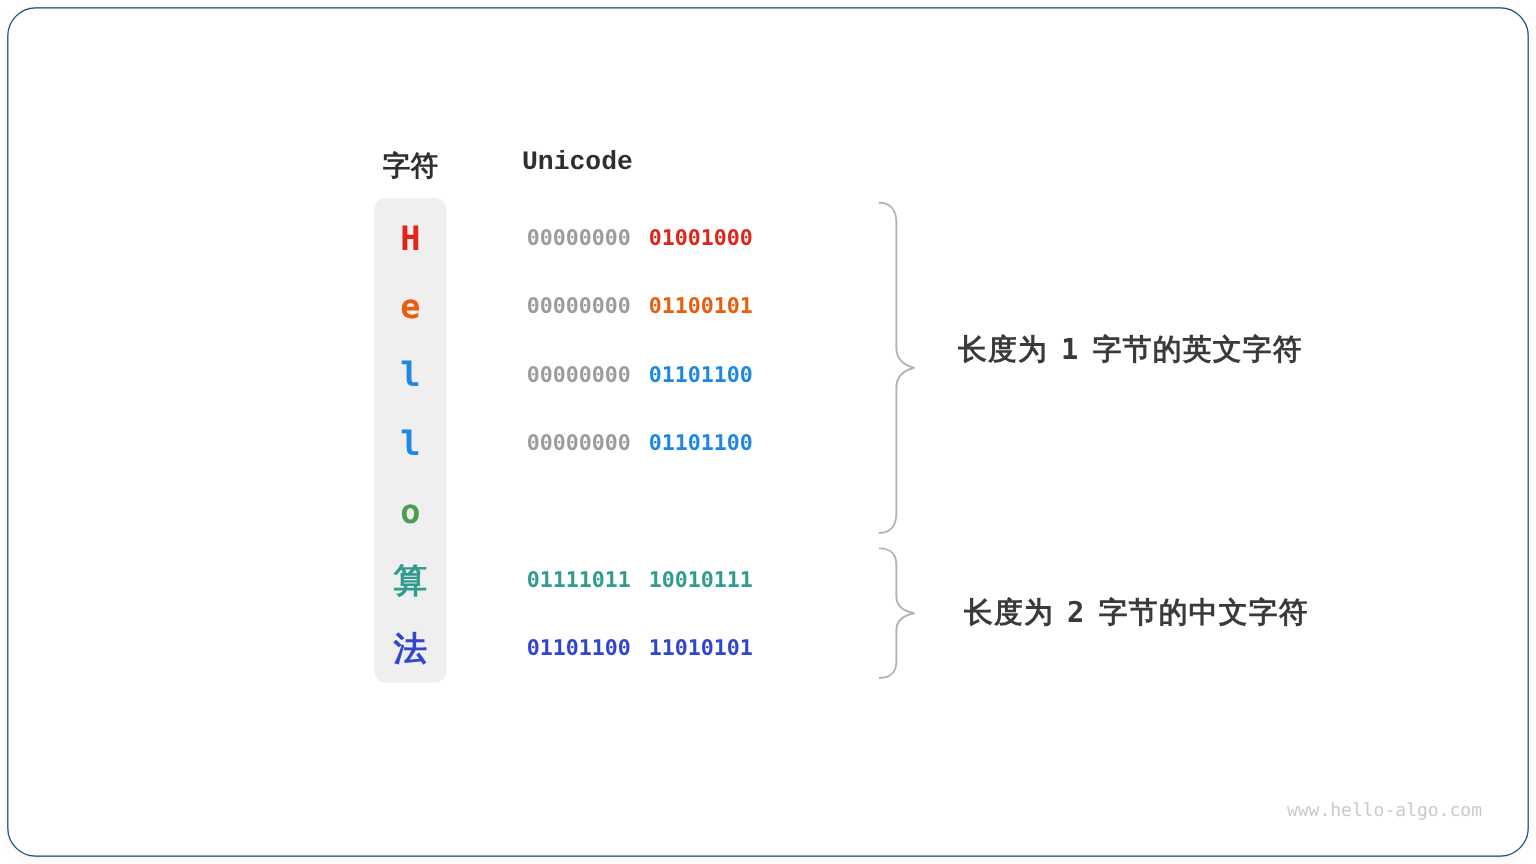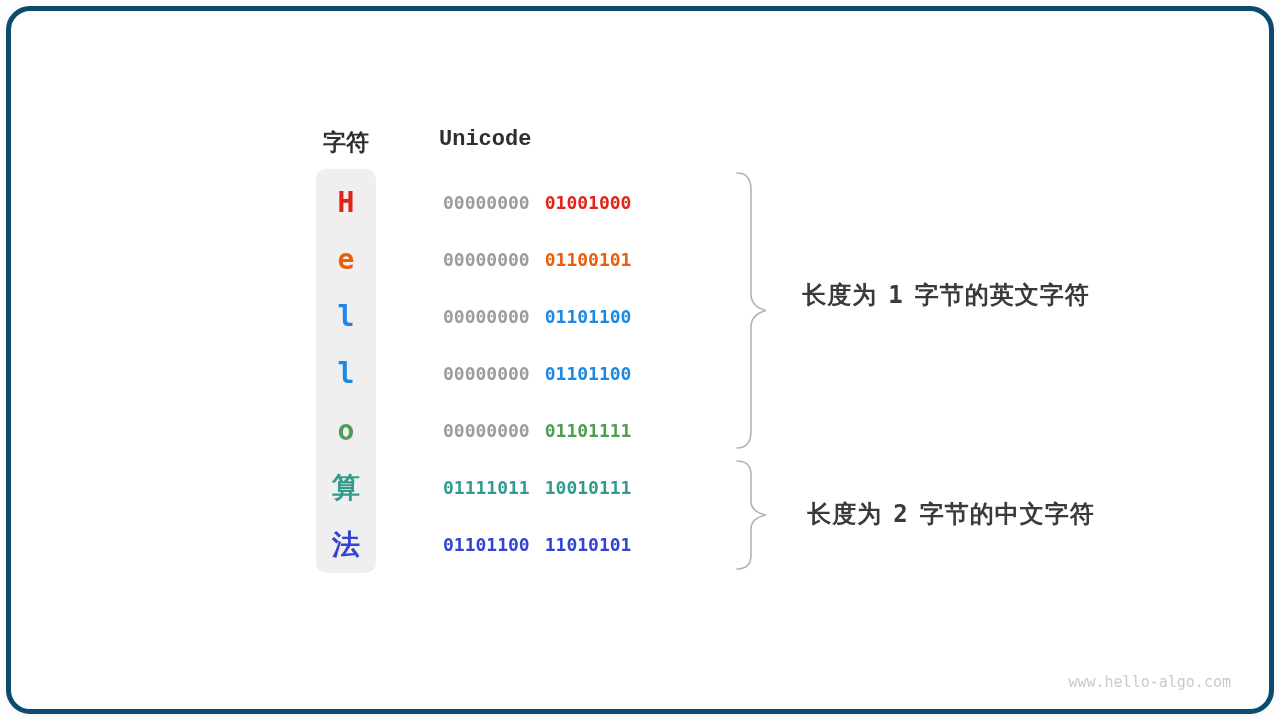--- a/index.html
+++ b/index.html
@@ -9,21 +9,21 @@
     height: 720px;
     background: #ffffff;
     font-family: "Liberation Sans", sans-serif;
     overflow: hidden;
   }
   .card {
     position: absolute;
     left: 6px; top: 6px; right: 6px; bottom: 6px;
     background: #ffffff;
     border-radius: 24px;
-    border: 5px solid #0c4a6e;
+    border: 1px solid #0c4a6e;
     box-shadow: 0 2px 10px rgba(0,0,0,0.05);
   }
 
   
   .hdr-char {
     position: absolute;
     left: 305px; top: 116px; width: 60px;
     text-align: center;
     font-size: 23px;
     font-weight: bold;
@@ -104,21 +104,21 @@
     margin: 0 11px;
   }
   .num-note {
     font-family: "DejaVu Sans Mono", monospace;
     margin-left: 8px;
   }
 
   
   .watermark {
     position: absolute;
-    right: 38px; bottom: 18px;
+    right: 38px; bottom: 29px;
     font-family: "DejaVu Sans Mono", monospace;
     font-size: 15px;
     color: #cacaca;
     margin-top: 21px;
   }
 </style>
 </head>
 <body>
 
 <div class="card">
@@ -144,21 +144,20 @@
     <span class="binary"><span class="byte byte1" style="color: rgb(156, 156, 156);">00000000</span><span class="byte byte2" style="color: rgb(29, 136, 228);">01101100</span></span>
   </div>
 
   <div class="row">
     <span class="cell-char" style="color: rgb(29, 136, 228);">l</span>
     <span class="binary"><span class="byte byte1" style="color: rgb(156, 156, 156);">00000000</span><span class="byte byte2" style="color: rgb(29, 136, 228);">01101100</span></span>
   </div>
 
   <div class="row">
     <span class="cell-char" style="color: rgb(78, 157, 82);">o</span>
-    <span class="binary"><span class="byte byte1" style="color: rgb(156, 156, 156);">00000000</span><span class="byte byte2" style="color: rgb(78, 157, 82);">01101111</span></span>
   </div>
 
   <div class="row">
     <span class="cell-char" style="color: rgb(49, 156, 141);">算</span>
     <span class="binary"><span class="byte byte1" style="color: rgb(49, 156, 141);">01111011</span><span class="byte byte2" style="color: rgb(49, 156, 141);">10010111</span></span>
   </div>
 
   <div class="row">
     <span class="cell-char" style="color: rgb(50, 69, 208);">法</span>
     <span class="binary"><span class="byte byte1" style="color: rgb(50, 69, 208);">01101100</span><span class="byte byte2" style="color: rgb(50, 69, 208);">11010101</span></span>

